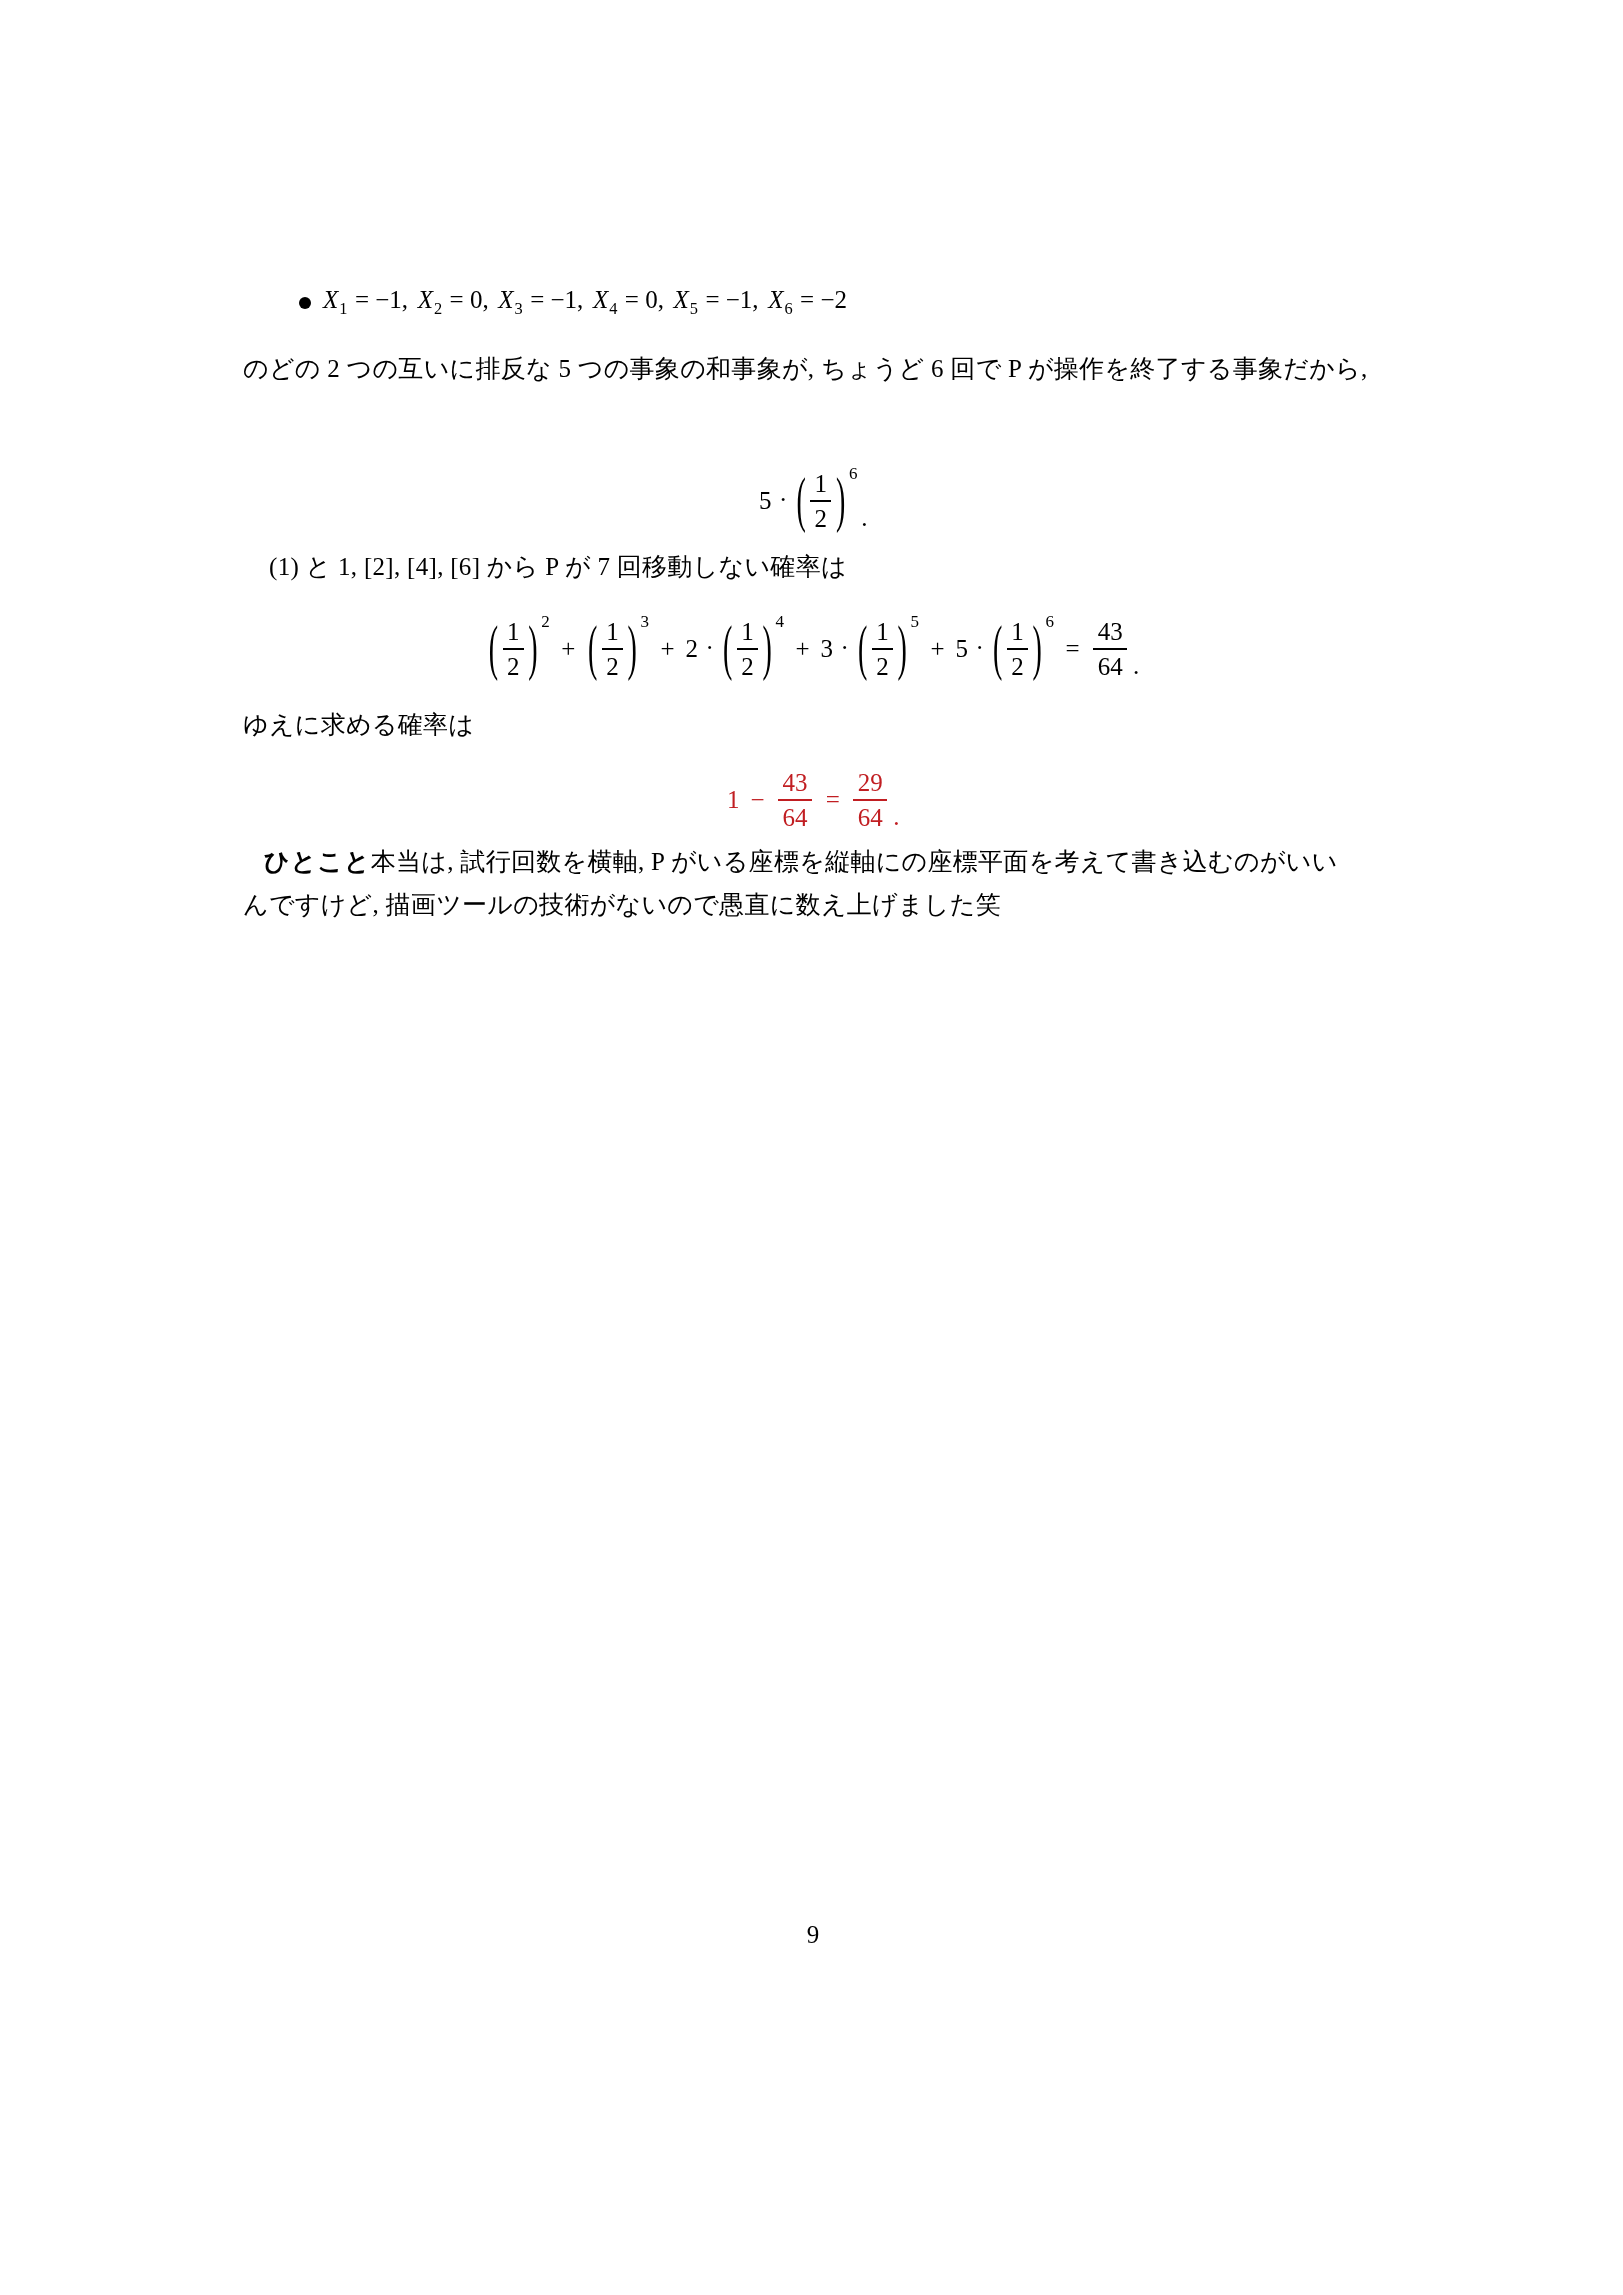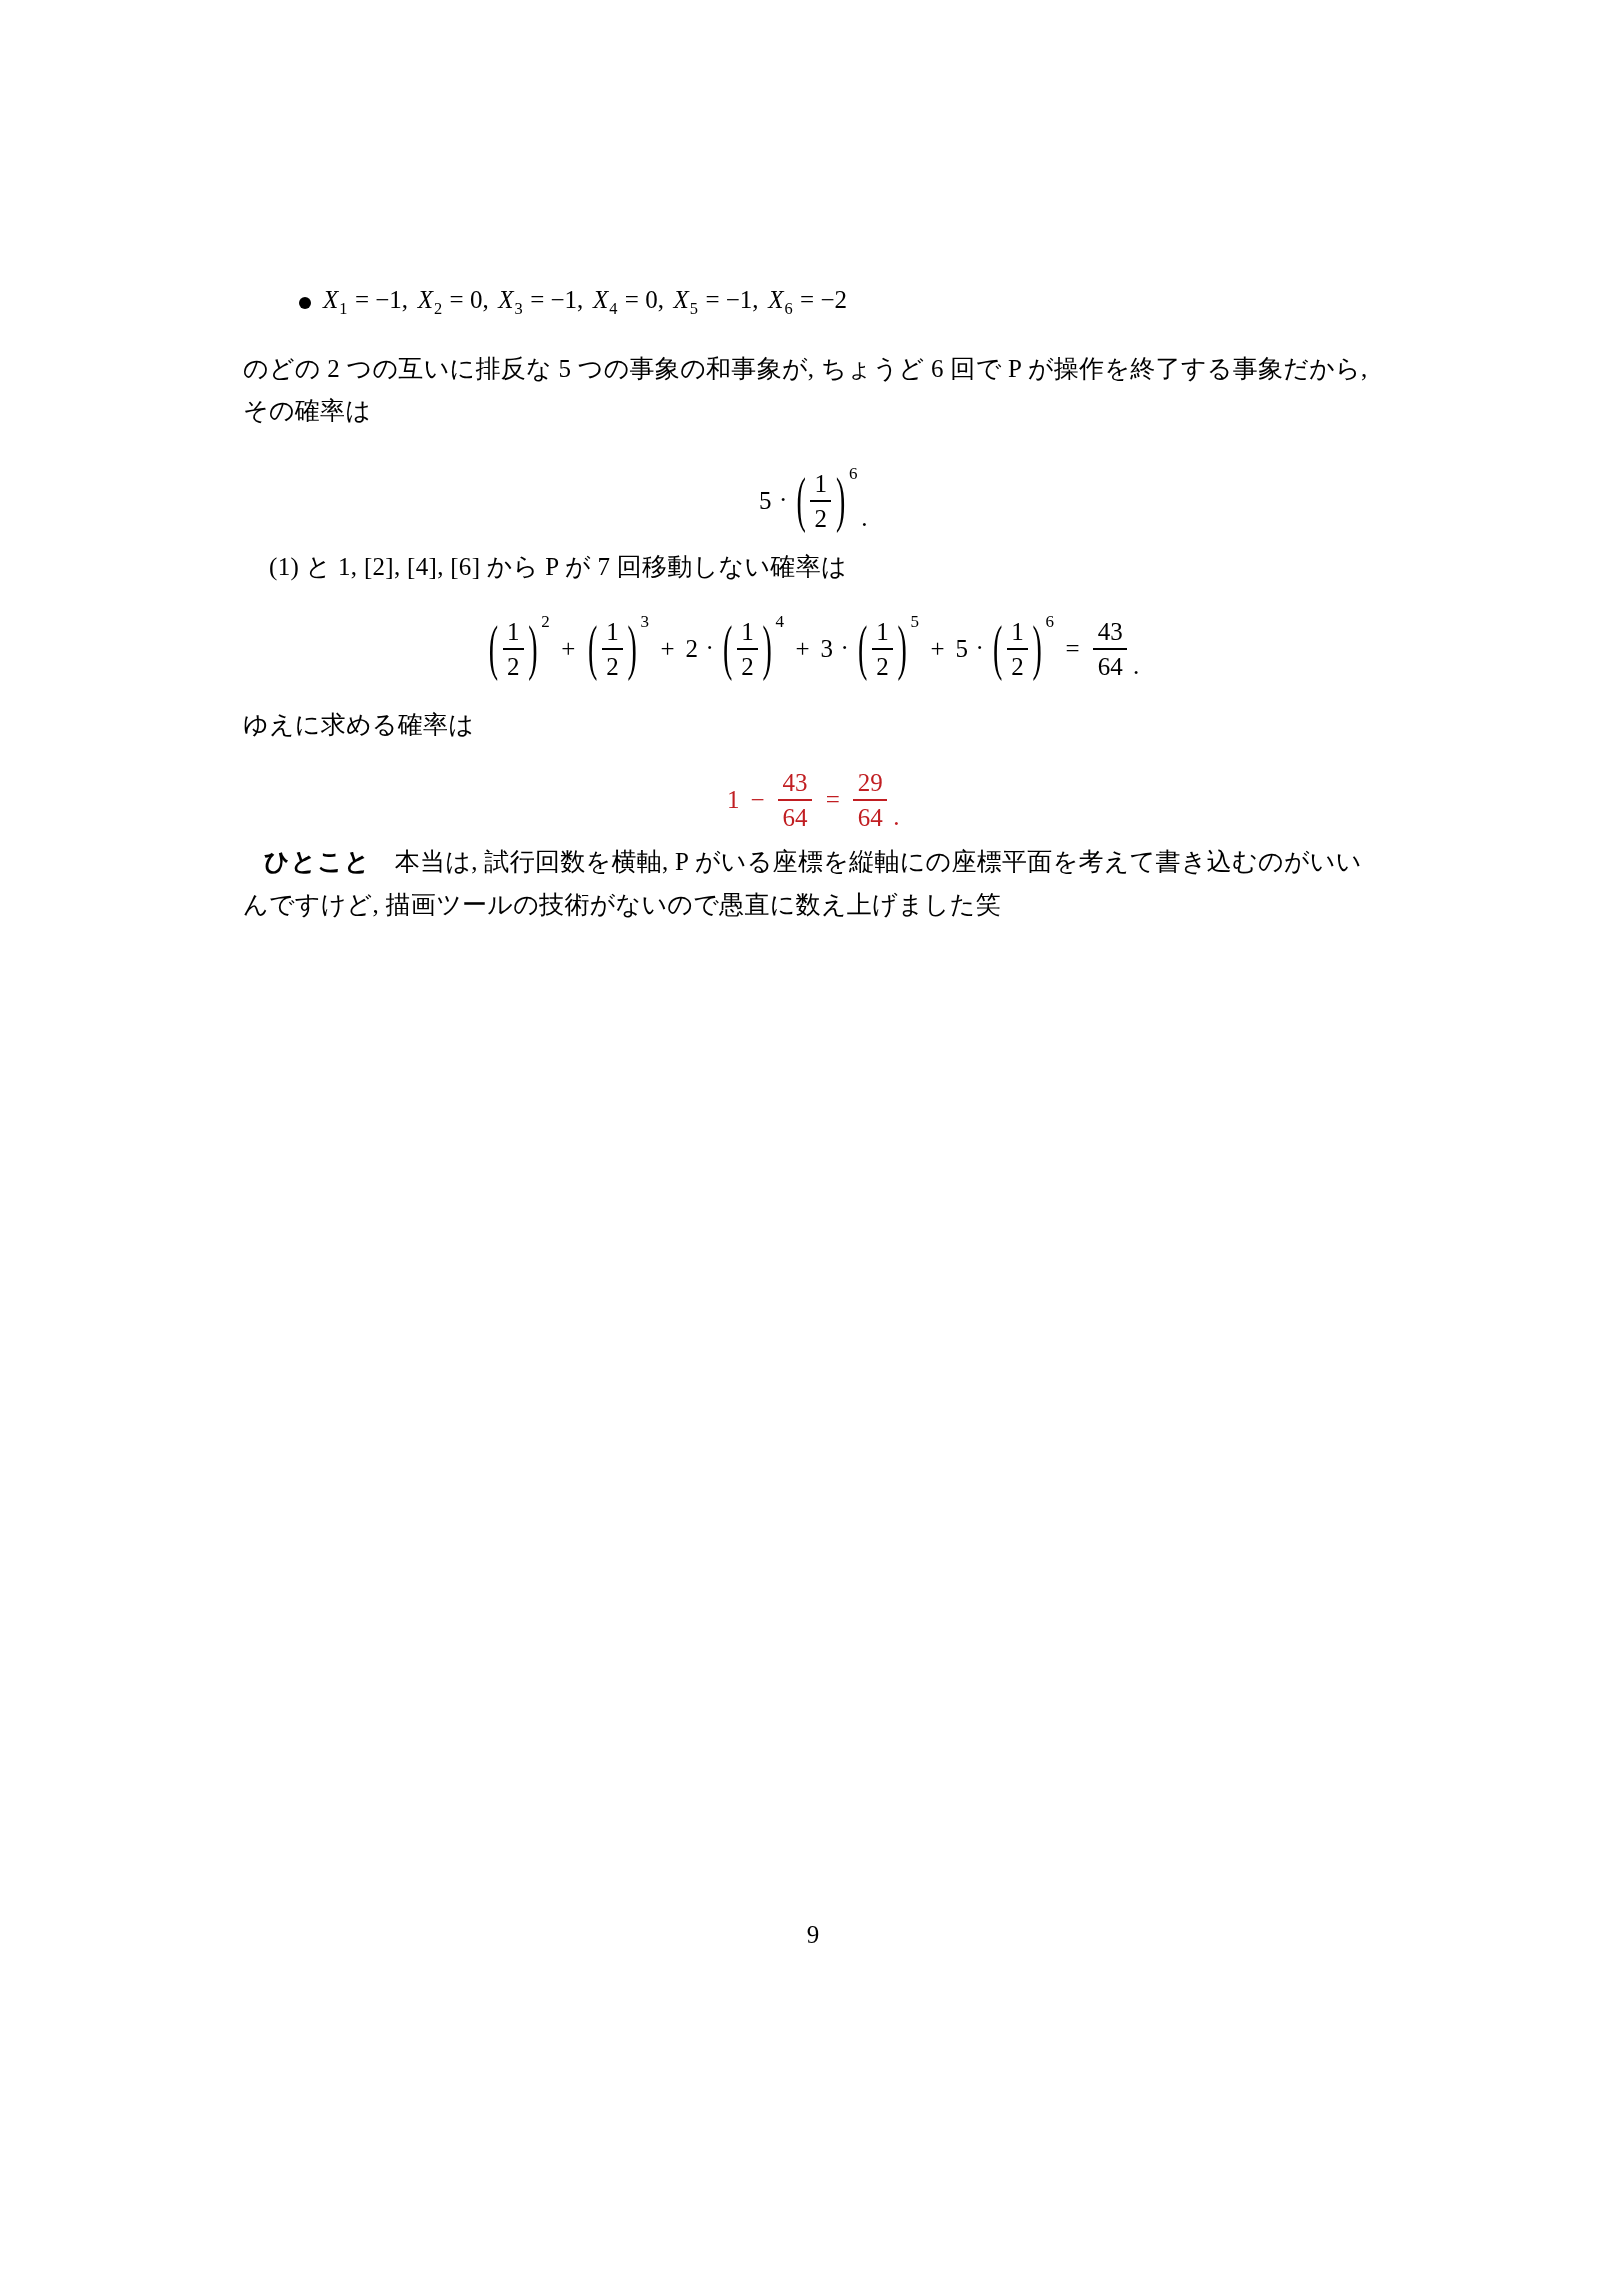--- a/index.html
+++ b/index.html
@@ -20,21 +20,20 @@
     left:243px;
     width:1150px;
     line-height:33px;
     white-space:nowrap;
     letter-spacing:0.3px;
   }
   .indent{padding-left:26px;}
   .hito-label{
     font-family:"Liberation Sans","DejaVu Sans",sans-serif;
     font-weight:bold;
-    margin-right:24px;
     letter-spacing:1.1px;
   }
   .pageno{
     position:absolute;
     left:243px;
     width:1140px;
     top:1918px;
     text-align:center;
     line-height:33px;
   }
@@ -105,21 +104,20 @@
 <body>
 
 <div class="page">
 
   <div class="bullet-line">
     <span class="bullet-dot"></span>
     <span class="bullet-math"><span class="mvar">X</span><span class="msub">1</span><span> = −1</span><span>, </span><span class="mvar">X</span><span class="msub">2</span><span> = 0</span><span>, </span><span class="mvar">X</span><span class="msub">3</span><span> = −1</span><span>, </span><span class="mvar">X</span><span class="msub">4</span><span> = 0</span><span>, </span><span class="mvar">X</span><span class="msub">5</span><span> = −1</span><span>, </span><span class="mvar">X</span><span class="msub">6</span><span> = −2</span></span>
   </div>
 
   <div class="textline" style="top:352px">のどの 2 つの互いに排反な 5 つの事象の和事象が, ちょうど 6 回で P が操作を終了する事象だから,</div>
-  <div class="textline" style="top:394px">その確率は</div>
 
   <div class="display-math" style="top:471px">
       <span class="mnum">5</span>
       <span class="mdot">·</span>
       <span class="pfrac">
         <span class="paren">(</span>
         <span class="frac">
           <span class="num">1</span>
           <span class="bar"></span>
           <span class="den">2</span>

